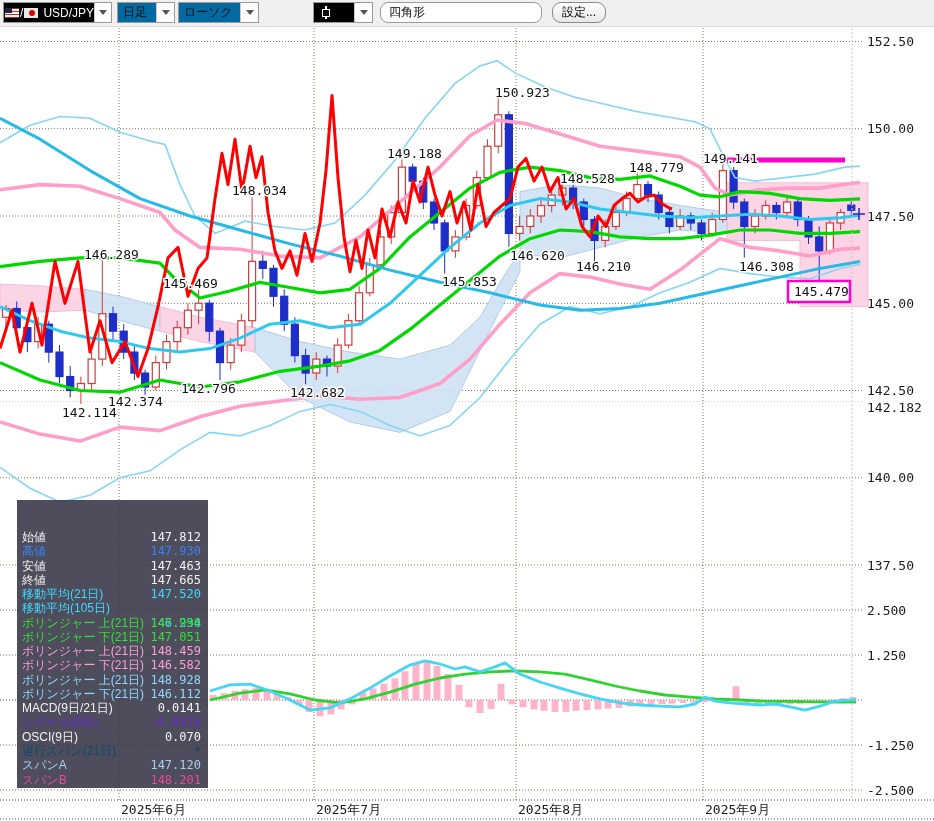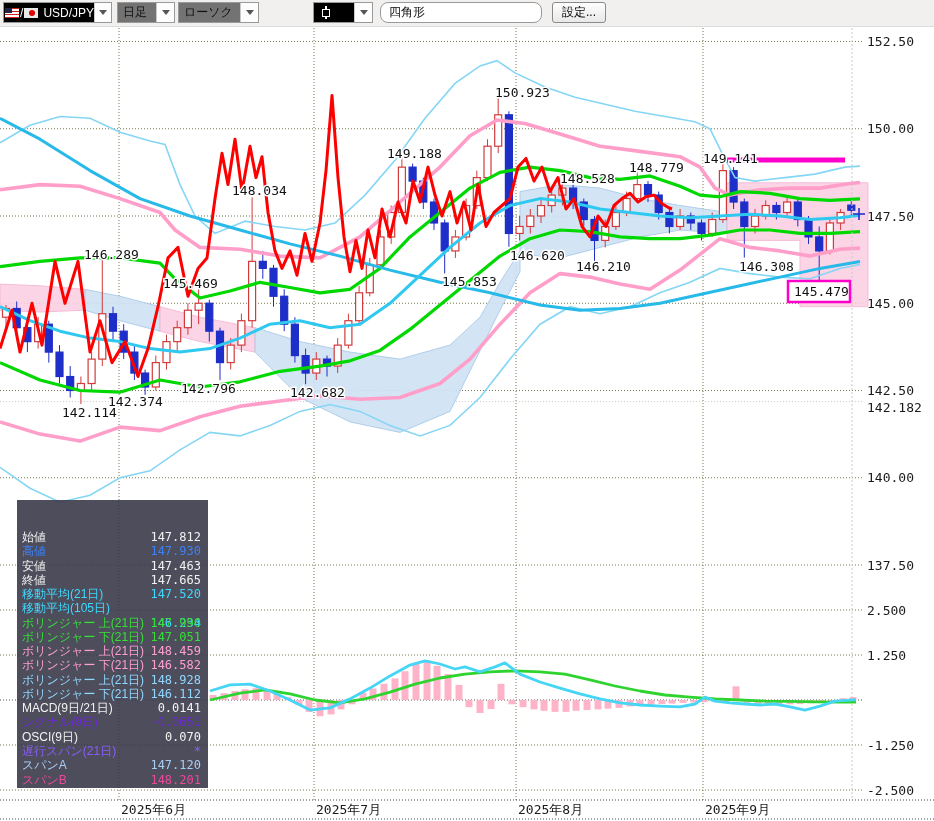--- a/index.html
+++ b/index.html
@@ -4,42 +4,42 @@
 <style>
   html,body{margin:0;padding:0;background:#fff;}
   body{position:relative;width:934px;height:821px;overflow:hidden;
        font-family:"Liberation Sans",sans-serif;}
   svg text{font-family:"DejaVu Sans Mono",monospace;}
 
   
   .toolbar{position:absolute;top:0;left:0;width:934px;height:26px;
            background:#f1f0ee;border-bottom:1px solid #dcdcdc;z-index:5;}
   .combo{position:absolute;top:2px;height:21px;box-sizing:border-box;
-         border:1px solid #9a9a9a;background:#737373;display:flex;align-items:center;
+         border:1px solid #9a9a9a;background:#0369a1;display:flex;align-items:center;
          font-size:12px;color:#111;cursor:default;}
   .combo .arrowbox{margin-left:auto;width:17px;height:100%;background:#fdfdfd;
          border-left:1px solid #c9c9c9;display:flex;align-items:center;justify-content:center;}
   .chev{width:0;height:0;border-left:4px solid transparent;border-right:4px solid transparent;
         border-top:5px solid #555;}
   .combo-dark{background:#000;color:#fff;}
   .combo-dark .lbl{color:#fff;}
   .flag{display:inline-block;width:15px;height:10px;position:relative;margin:0 1px;}
   .flag-us{background:repeating-linear-gradient(#c22 0 1.5px,#fff 1.5px 3px);}
   .flag-us:before{content:"";position:absolute;left:0;top:0;width:7px;height:5px;background:#224;}
   .flag-jp{background:#e8e8e8;}
   .flag-jp:before{content:"";position:absolute;left:4.5px;top:2px;width:6px;height:6px;
                   border-radius:50%;background:#d00;}
   .candle-glyph{display:inline-block;width:7px;height:13px;position:relative;margin-left:8px;}
   .candle-glyph:before{content:"";position:absolute;left:3px;top:0;width:1.5px;height:13px;background:#fff;}
   .candle-glyph:after{content:"";position:absolute;left:0;top:3px;width:6px;height:6px;
                       border:1.5px solid #fff;background:#000;}
   .tb-input{position:absolute;top:2px;height:21px;box-sizing:border-box;border:1px solid #9a9a9a;
             border-radius:8px;font-size:12px;padding:0 8px;color:#111;background:#fff;}
   .tb-btn{position:absolute;top:2px;height:21px;box-sizing:border-box;border:1px solid #8a8a8a;
-          border-radius:3px;background:linear-gradient(#fefefe,#e8e8e8);font-size:12px;padding:0 9px;}
+          border-radius:9px;background:linear-gradient(#fefefe,#e8e8e8);font-size:12px;padding:0 9px;}
 
   
   .panel{position:absolute;left:17px;top:500px;width:191px;height:288px;z-index:4;
          background:rgba(58,58,74,0.90);color:#eee;font-size:12px;}
   .panel-head{position:relative;height:18px;line-height:18px;padding-left:4px;
               font-size:12px;color:#fff;white-space:nowrap;}
   .panel-min{position:absolute;right:5px;top:2px;width:14px;height:14px;border-radius:50%;
              background:#f2f2f2;border:1px solid #777;box-sizing:border-box;cursor:pointer;}
   .panel-min:before{content:"";position:absolute;left:3px;top:5.5px;width:6px;height:2px;background:#444;}
   .panel-rows{position:absolute;top:30px;left:0;right:0;}
@@ -445,27 +445,27 @@
       <div class="prow" style="color: rgb(143, 215, 255);">
         <span class="pl">ボリンジャー 下(21日)</span>
         <span class="pv">146.112</span>
       </div>
       <div class="prow" style="color: rgb(242, 242, 242);">
         <span class="pl">MACD(9日/21日)</span>
         <span class="pv">0.0141</span>
       </div>
       <div class="prow" style="color: #6d28d9;">
         <span class="pl">シグナル(9日)</span>
-        <span class="pv">-0.0651</span>
+        <span class="pv">-0.0378</span>
       </div>
       <div class="prow" style="color: rgb(242, 242, 242);">
         <span class="pl">OSCI(9日)</span>
         <span class="pv">0.070</span>
       </div>
-      <div class="prow" style="color: #8b5cf6; gap: 25px;">
+      <div class="prow" style="color: #0c4a6e; gap: 25px;">
         <span class="pl">遅行スパン(21日)</span>
         <span class="pv">*</span>
       </div>
       <div class="prow" style="color: rgb(168, 204, 242);">
         <span class="pl">スパンA</span>
         <span class="pv">147.120</span>
       </div>
       <div class="prow" style="color: #ec4899;">
         <span class="pl">スパンB</span>
         <span class="pv">148.201</span>

